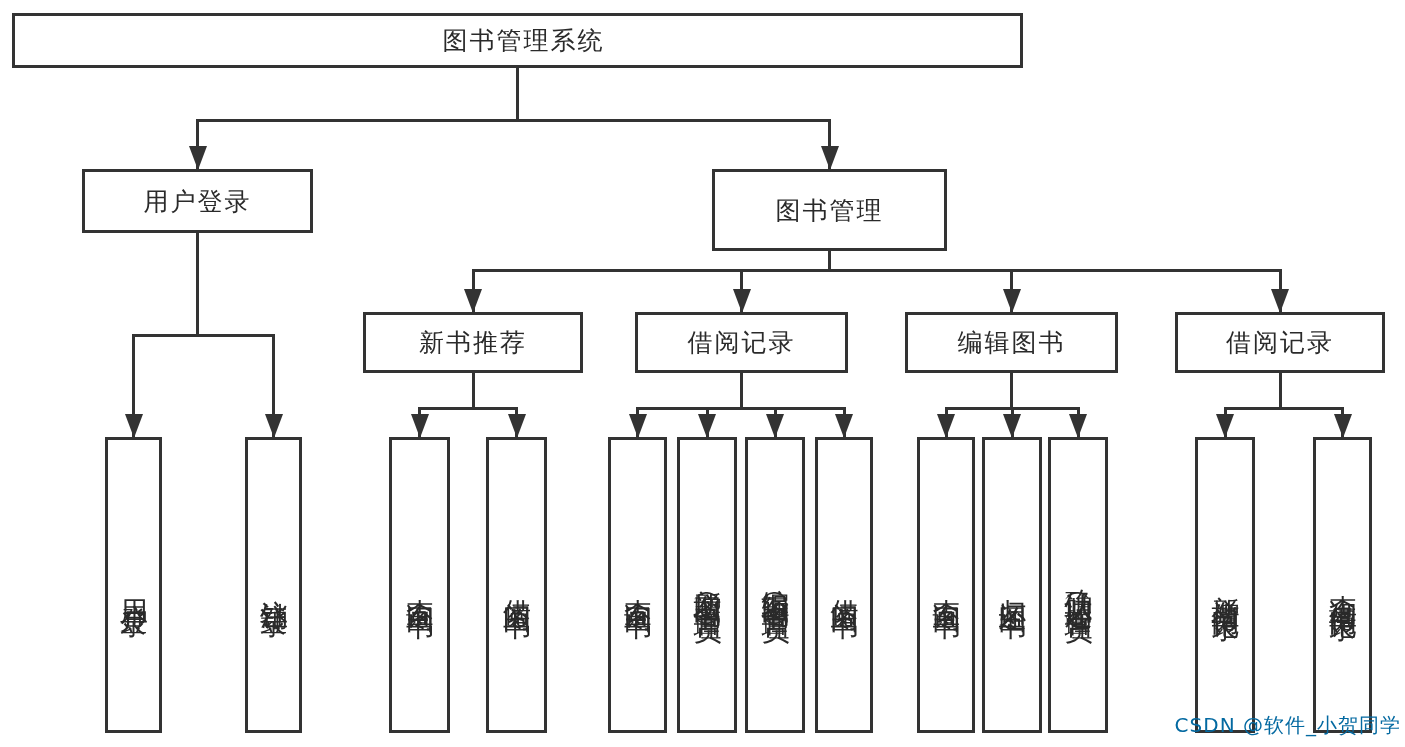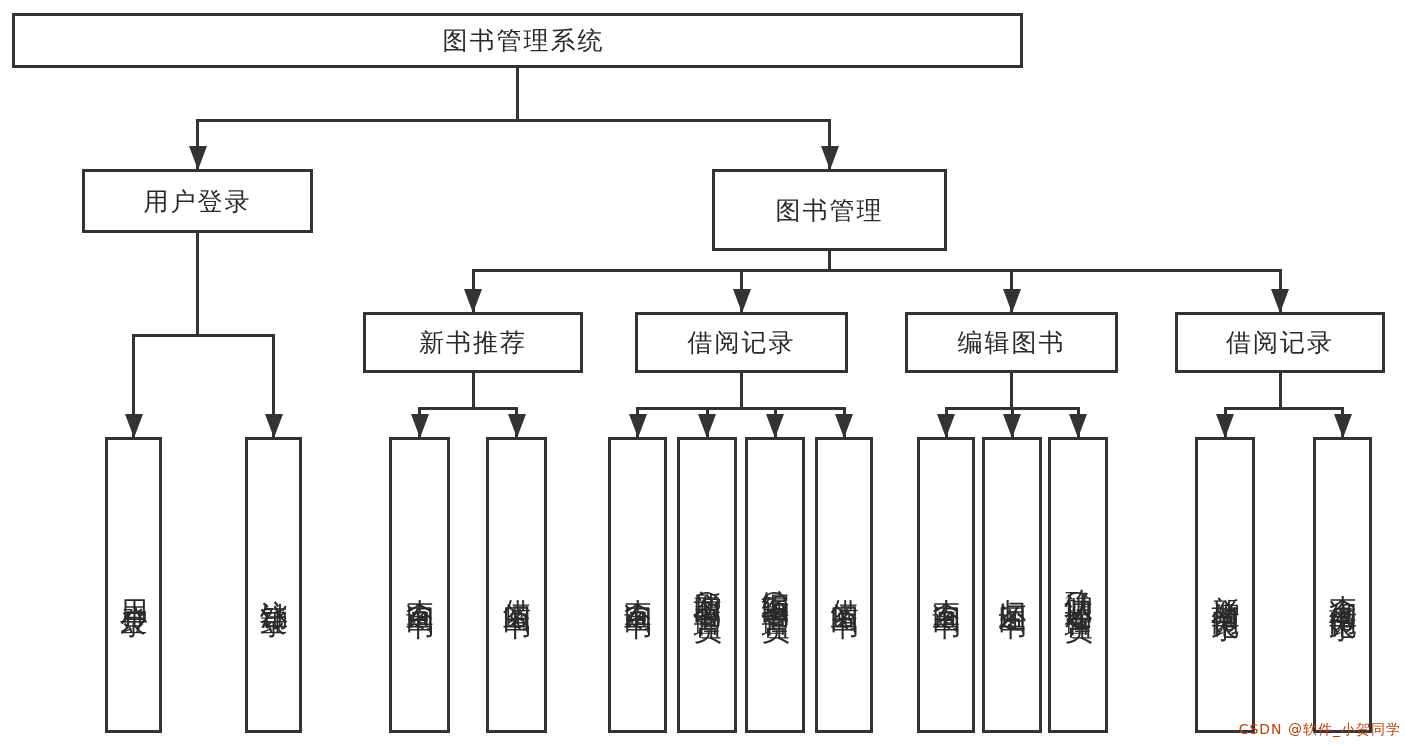--- a/index.html
+++ b/index.html
@@ -45,22 +45,22 @@
     width:0;height:0;
     border-left:9px solid transparent;
     border-right:9px solid transparent;
     border-top:24px solid #333333;
     z-index:1;
   }
   .watermark{
     position:absolute;
     right:4px;
     bottom:8px;
-    font-size:14px;
-    color:#c2410c;
+    font-size:20px;
+    color:#0369a1;
     letter-spacing:1px;
     z-index:5;
   }
 </style>
 </head>
 <body>
 
 <div id="stage">
   <span class="watermark">CSDN @软件_小贺同学</span>
 <div class="edge" style="left: 516px; top: 68px; width: 3px; height: 52px;"></div>

